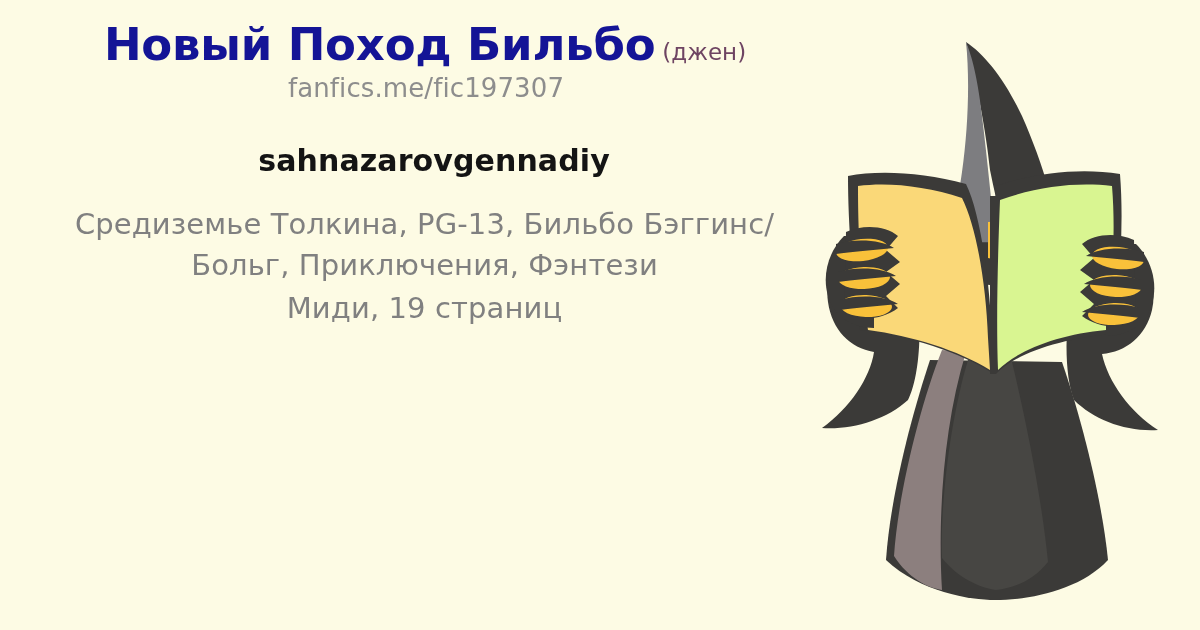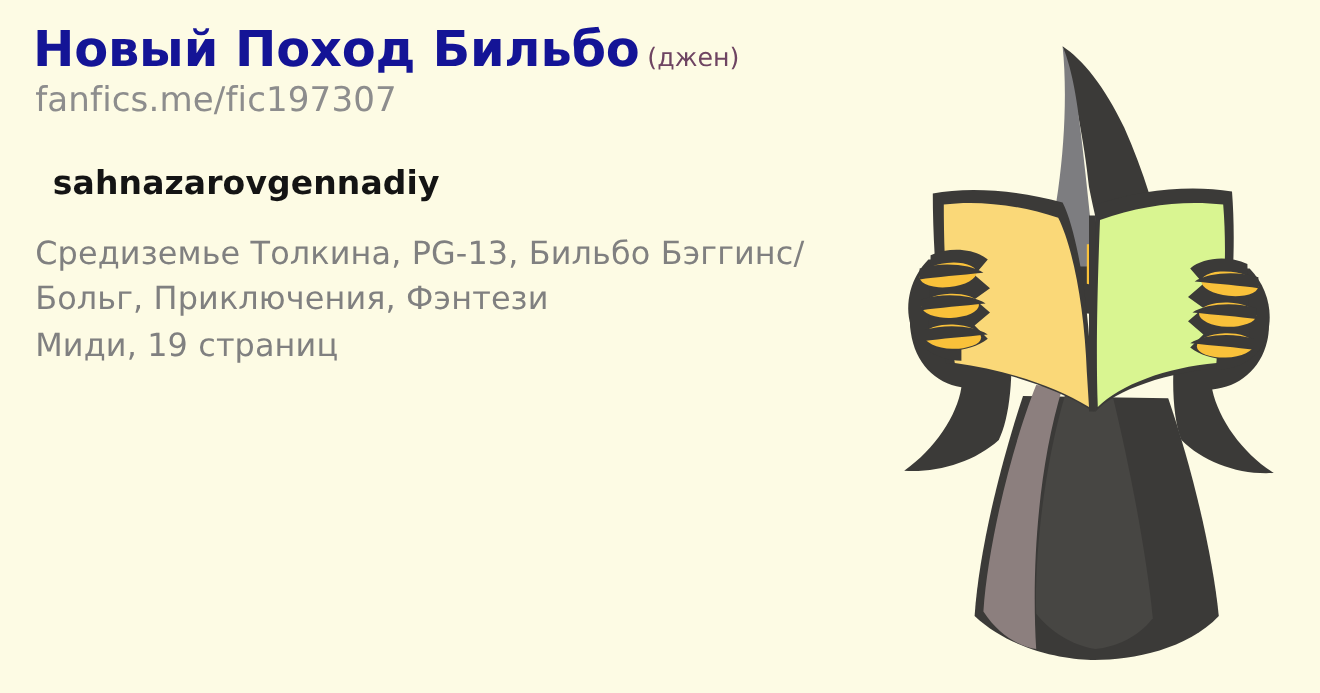--- a/index.html
+++ b/index.html
@@ -23,20 +23,21 @@
     background: #fdfbe4;
     box-sizing: border-box;
   }
 
   
   #text-col {
     position: absolute;
     left: 30px;
     top: 22px;
     width: 790px;
+    text-align: center;
   }
 
   #title-line {
     line-height: 1.0;
     margin: 0 0 2px 0;
     white-space: nowrap;
   }
   #story-title {
     font-family: "DejaVu Sans", "Liberation Sans", sans-serif;
     font-size: 45px;
@@ -49,21 +50,21 @@
     font-family: "DejaVu Sans", "Liberation Sans", sans-serif;
     font-size: 23px;
     font-weight: 400;
     color: #6e4462;
     vertical-align: baseline;
     padding-left: 7px;
   }
 
   #story-url {
     font-family: "DejaVu Sans", "Liberation Sans", sans-serif;
-    font-size: 31px;
+    font-size: 26px;
     font-weight: 400;
     color: #8d8d8d;
     margin: 6px 0 0 2px;
     letter-spacing: 0.1px;
   }
 
   #author-name {
     font-family: "DejaVu Sans", "Liberation Sans", sans-serif;
     font-size: 30px;
     font-weight: 700;

